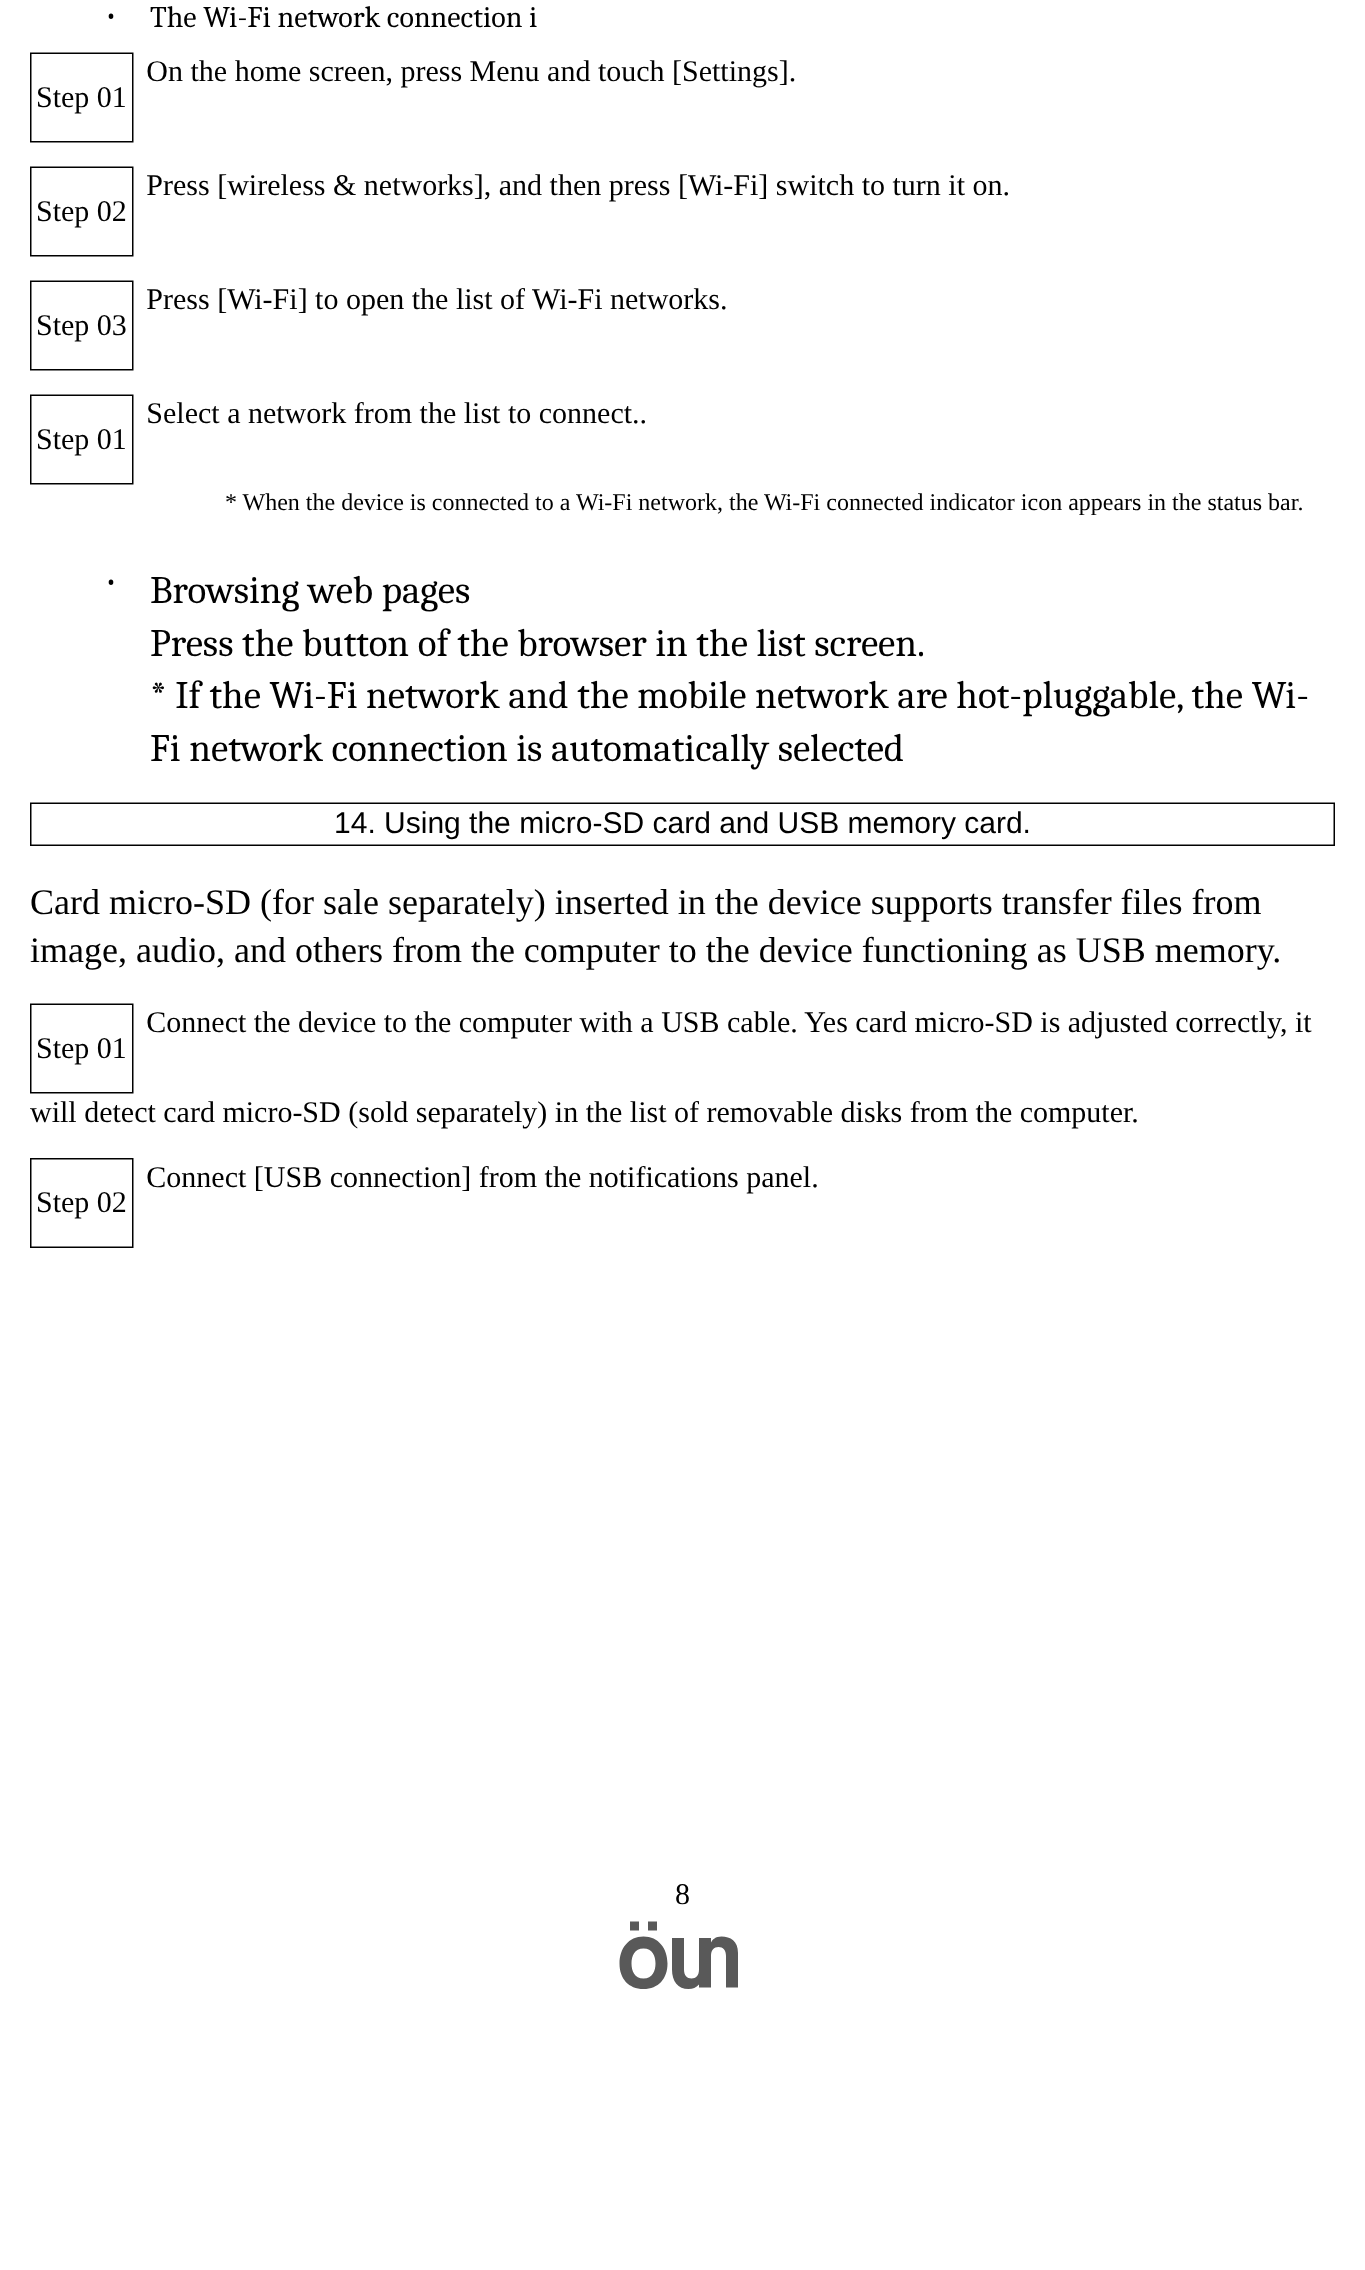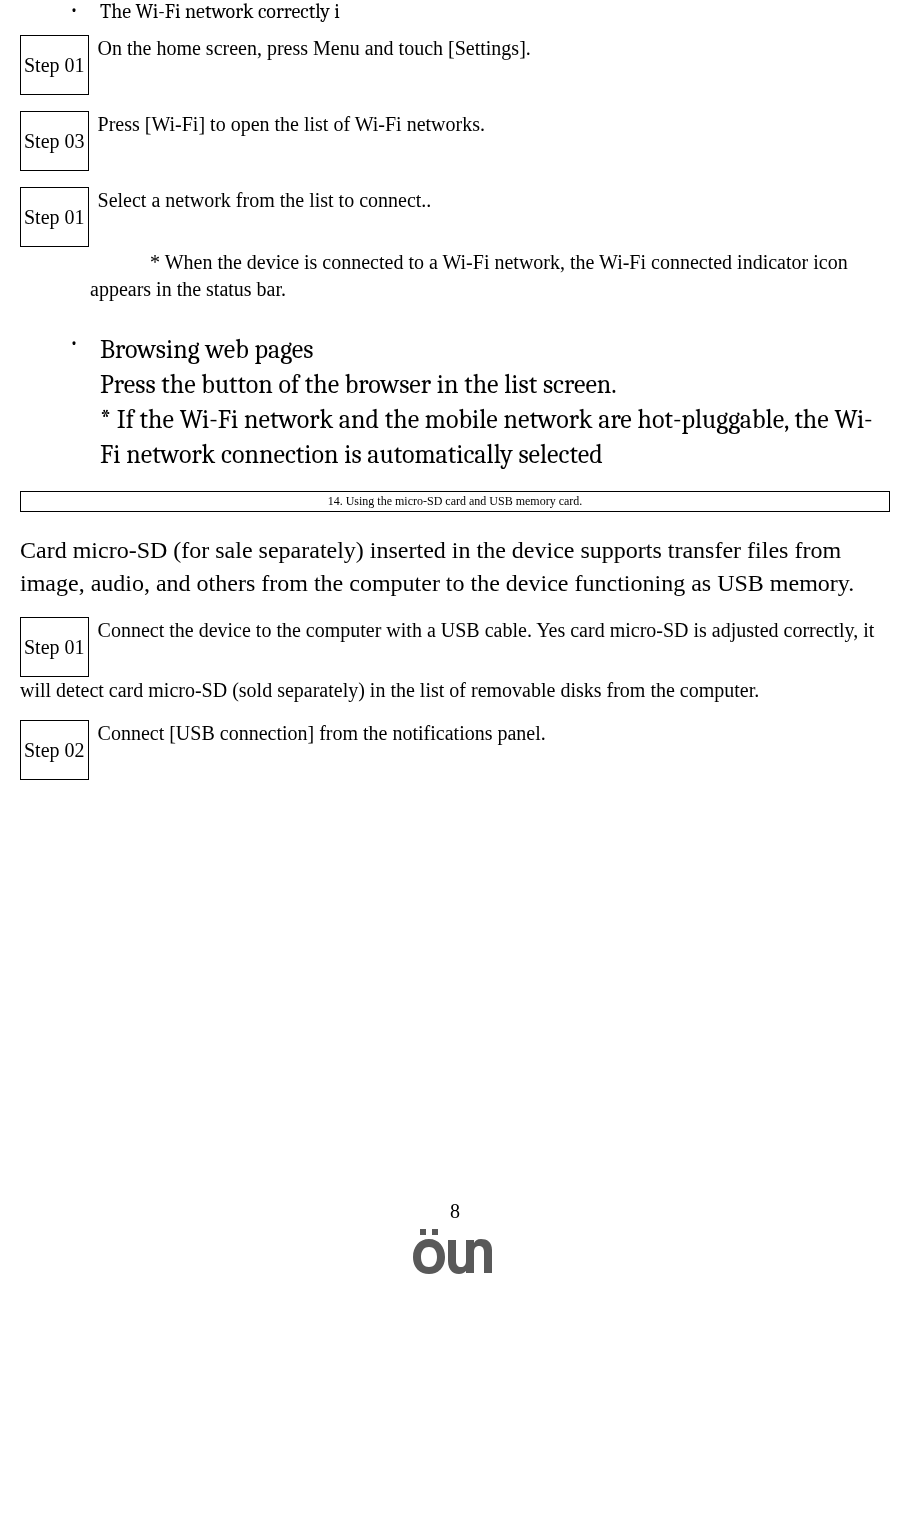--- a/index.html
+++ b/index.html
@@ -42,33 +42,33 @@
       vertical-align: top;
     }
     .step-text {
       display: inline;
       font-size: 20px;
       line-height: 1.35;
     }
     .step-sub2 {
       margin-left: 70px;
       text-indent: 60px;
-      font-size: 20px;
+      font-size: 16px;
       line-height: 1.35;
     }
     .sub-line {
       font-family: Cambria, "Times New Roman", serif;
       font-size: 26px;
       line-height: 1.35;
     }
     .section-header {
       border: 1.5px solid #000;
       text-align: center;
-      font-family: Liberation Serif, serif;
-      font-size: 12px;
+      font-family: Liberation Sans, sans-serif;
+      font-size: 20px;
       padding: 2px 12px;
       margin: 18px 0 22px 0;
     }
     .body-text {
       font-size: 24px;
       line-height: 1.35;
       margin-bottom: 18px;
     }
     .page-number {
       text-align: center;
@@ -82,28 +82,32 @@
     .logo svg { display:inline-block; }
     .spacer { height: 30px; }
   </style>
 </head>
 <body>
 
 <div class="page">
 
   <div class="bullet-row">
     <div class="dot">•</div>
-    <div class="btext">The Wi-Fi network correctly i</div>
+    <div class="btext">The Wi-Fi network connection i</div>
   </div>
 
   <div class="step-block">
     <span class="step-label">Step 01</span>
     <span class="step-text">On the home screen, press Menu and touch [Settings].</span>
   </div>
 
+  <div class="step-block">
+    <span class="step-label">Step 02</span>
+    <span class="step-text">Press [wireless &amp; networks], and then press [Wi-Fi] switch to turn it on.</span>
+  </div>
 
   <div class="step-block">
     <span class="step-label">Step 03</span>
     <span class="step-text">Press [Wi-Fi] to open the list of Wi-Fi networks.</span>
   </div>
 
   <div class="step-block" style="margin-bottom:2px;">
     <span class="step-label">Step 01</span>
     <span class="step-text">Select a network from the list to connect..</span>
   </div>

